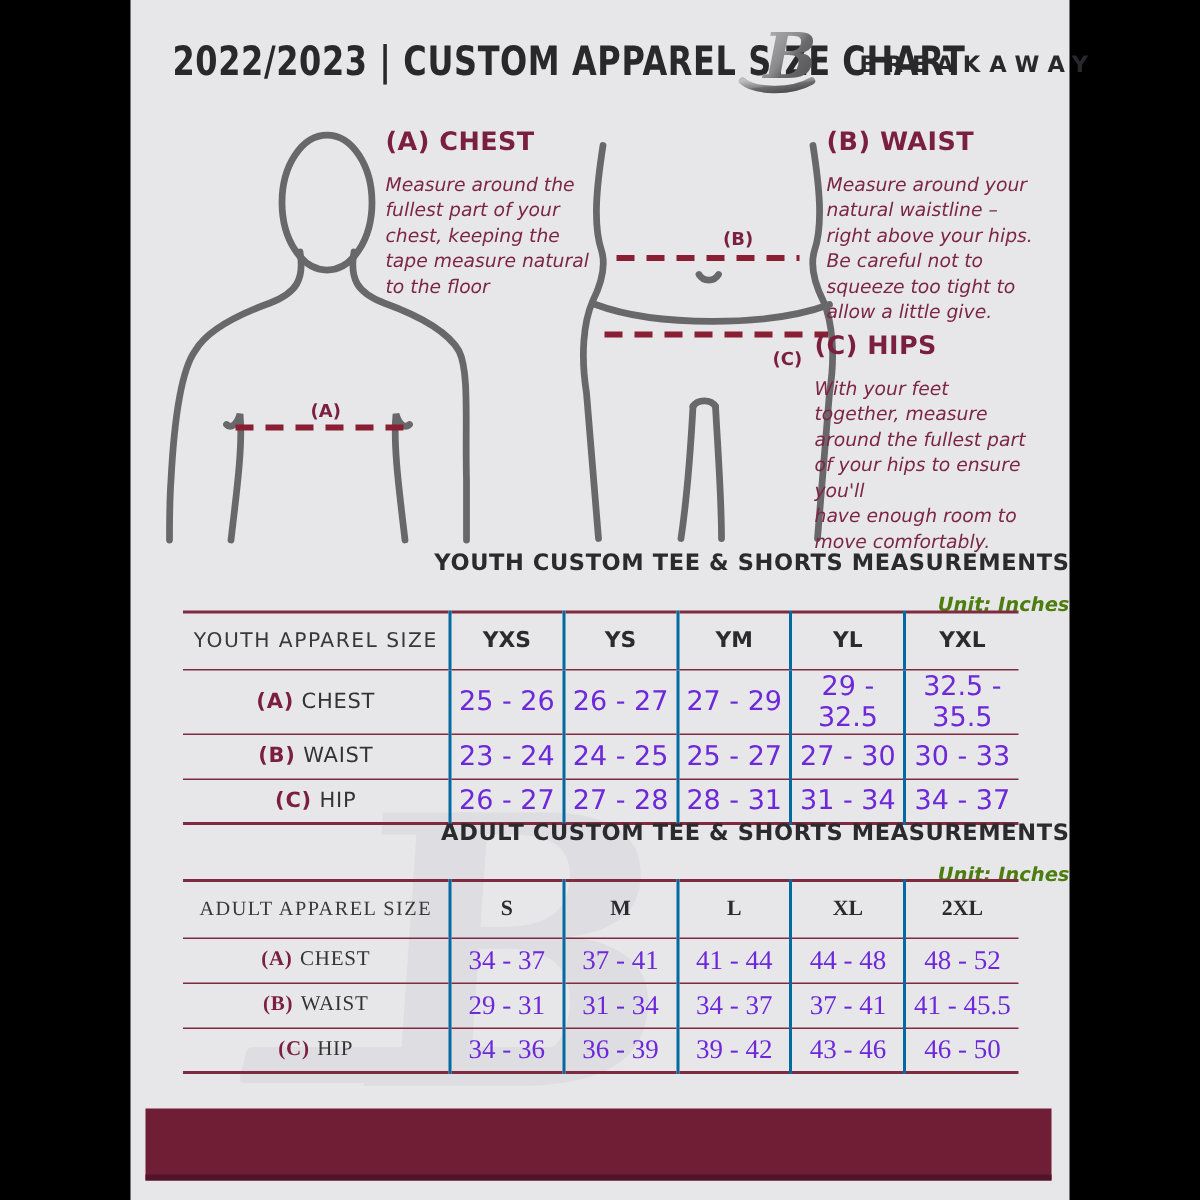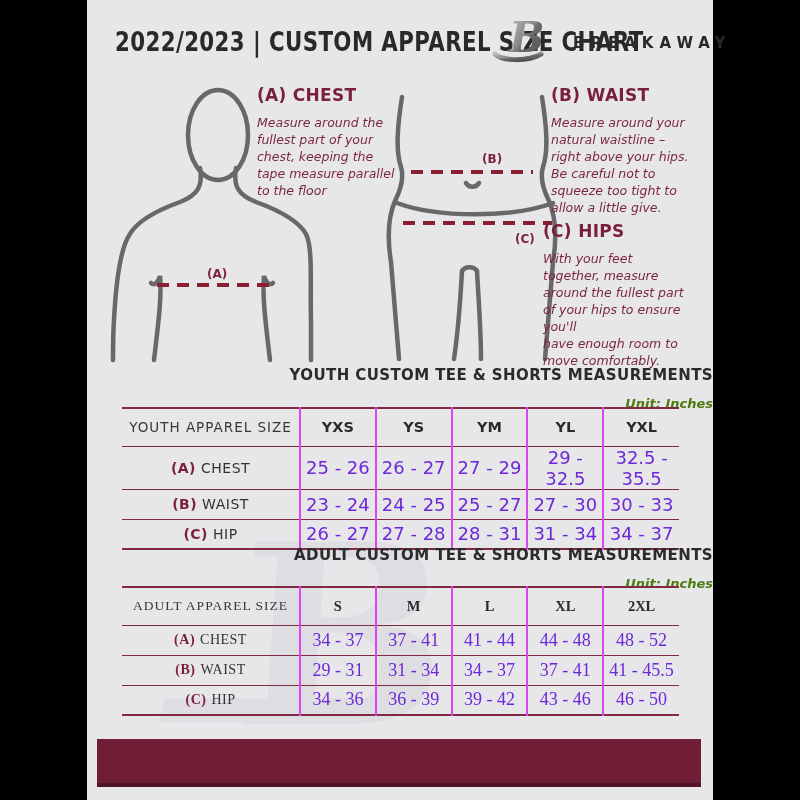--- a/index.html
+++ b/index.html
@@ -43,21 +43,21 @@
   #youth-head{top:366px;} #adult-head{top:546px;}
 
   
   table.size{left:35px;width:557px;border-collapse:collapse;table-layout:fixed;
              border-top:2px solid #7e2a41;border-bottom:2px solid #7e2a41;background:transparent;}
   #youth-table{top:407px;} #adult-table{top:586px;font-family:Liberation Serif, serif;}
   table.size col.lbl{width:178px;}
   table.size tr.hdr{height:38px;} table.size tr.data{height:30px;}
   table.size tr + tr{border-top:1.5px solid #7e2a41;}
   table.size th,table.size td{padding:0;text-align:center;vertical-align:middle;background:transparent;}
-  table.size th + th,table.size td + td{border-left:2px solid #d946ef;}
+  table.size th + th,table.size td + td{border-left:2px solid #0369a1;}
   .size-col-hdr{font-size:13.5px;font-weight:400;color:#38383a;letter-spacing:1px;text-align:left;padding-left:14px;}
   .size-code{font-size:14.5px;font-weight:bold;color:#2b2b2d;}
   .row-label{text-align:left;padding-left:14px;font-size:14px;color:#333335;letter-spacing:.5px;}
   .row-label b{color:#7a1f3e;font-weight:800;margin-right:5px;}
   .cell-val{font-size:18px;color:#6d28d9;}
 
   
   .footer-bar{left:10px;top:739px;width:604px;height:44px;background:#701d36;
               border-bottom:4px solid #51142a;}
 </style>
@@ -109,21 +109,21 @@
       <line class="dash" x1="16" y1="126" x2="165" y2="126"></line>
       <text x="95" y="66">(B)</text>
       <text x="128" y="146">(C)</text>
     </svg>
 
     <div class="guide" id="guide-chest">
       <p class="guide-head">(A) CHEST</p>
       <p class="guide-body">Measure around the
 fullest part of your
 chest, keeping the
-tape measure parallel
+tape measure natural
 to the floor</p>
     </div>
     <div class="guide" id="guide-waist">
       <p class="guide-head">(B) WAIST</p>
       <p class="guide-body">Measure around your
 natural waistline –
 right above your hips.
 Be careful not to
 squeeze too tight to
 allow a little give.</p>

